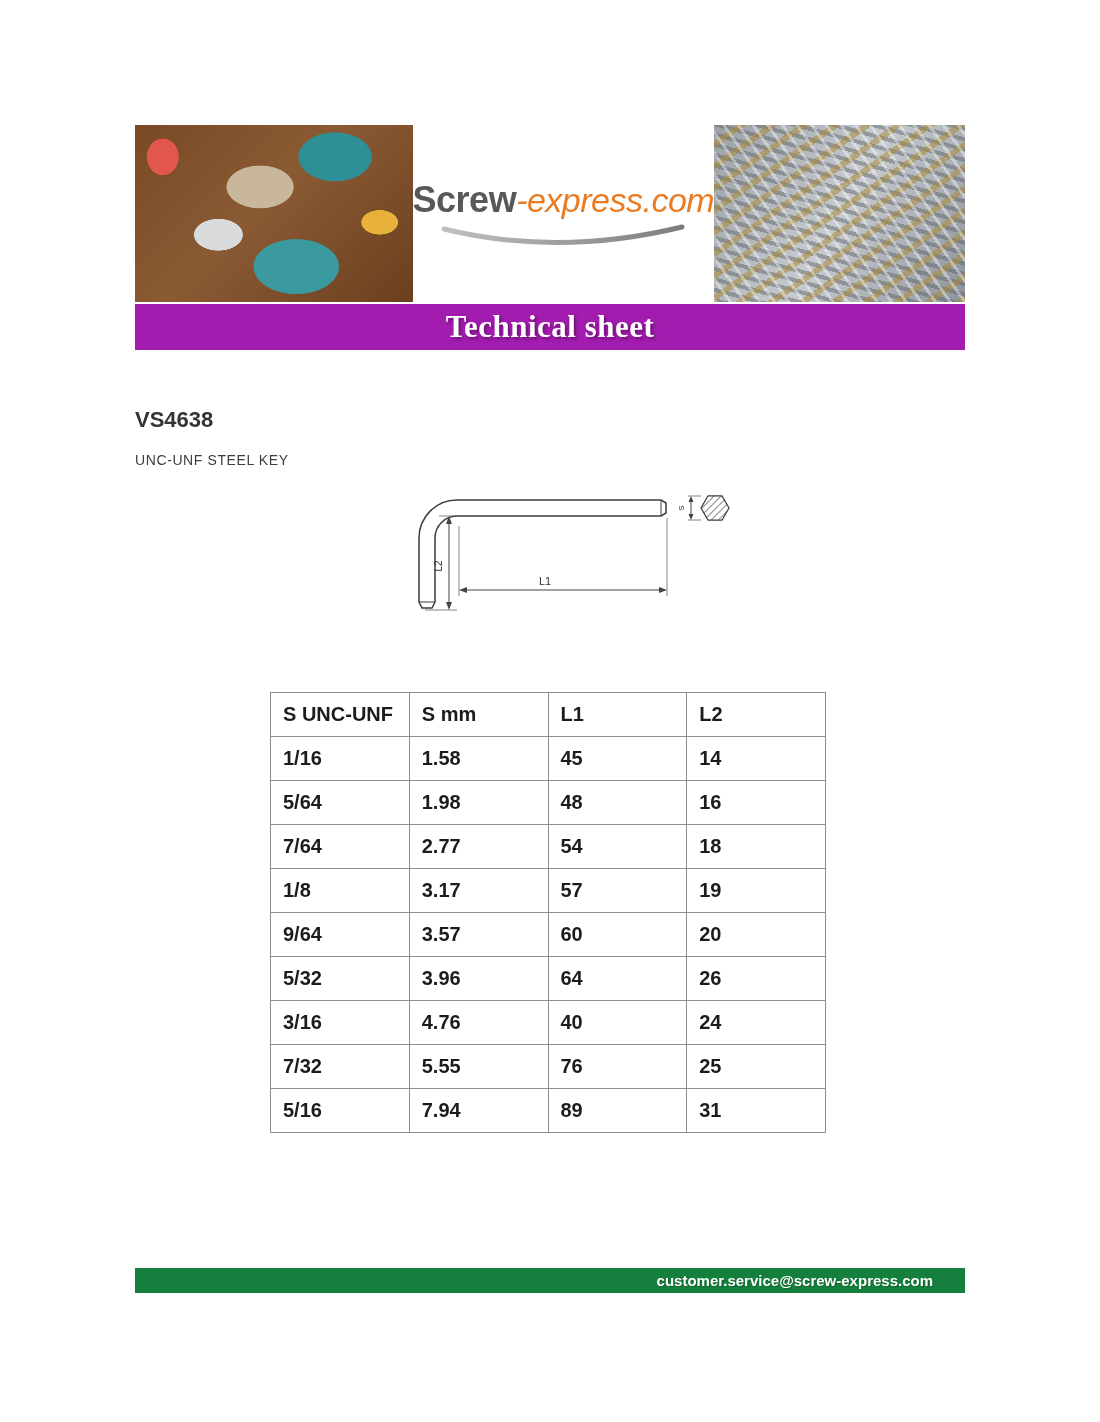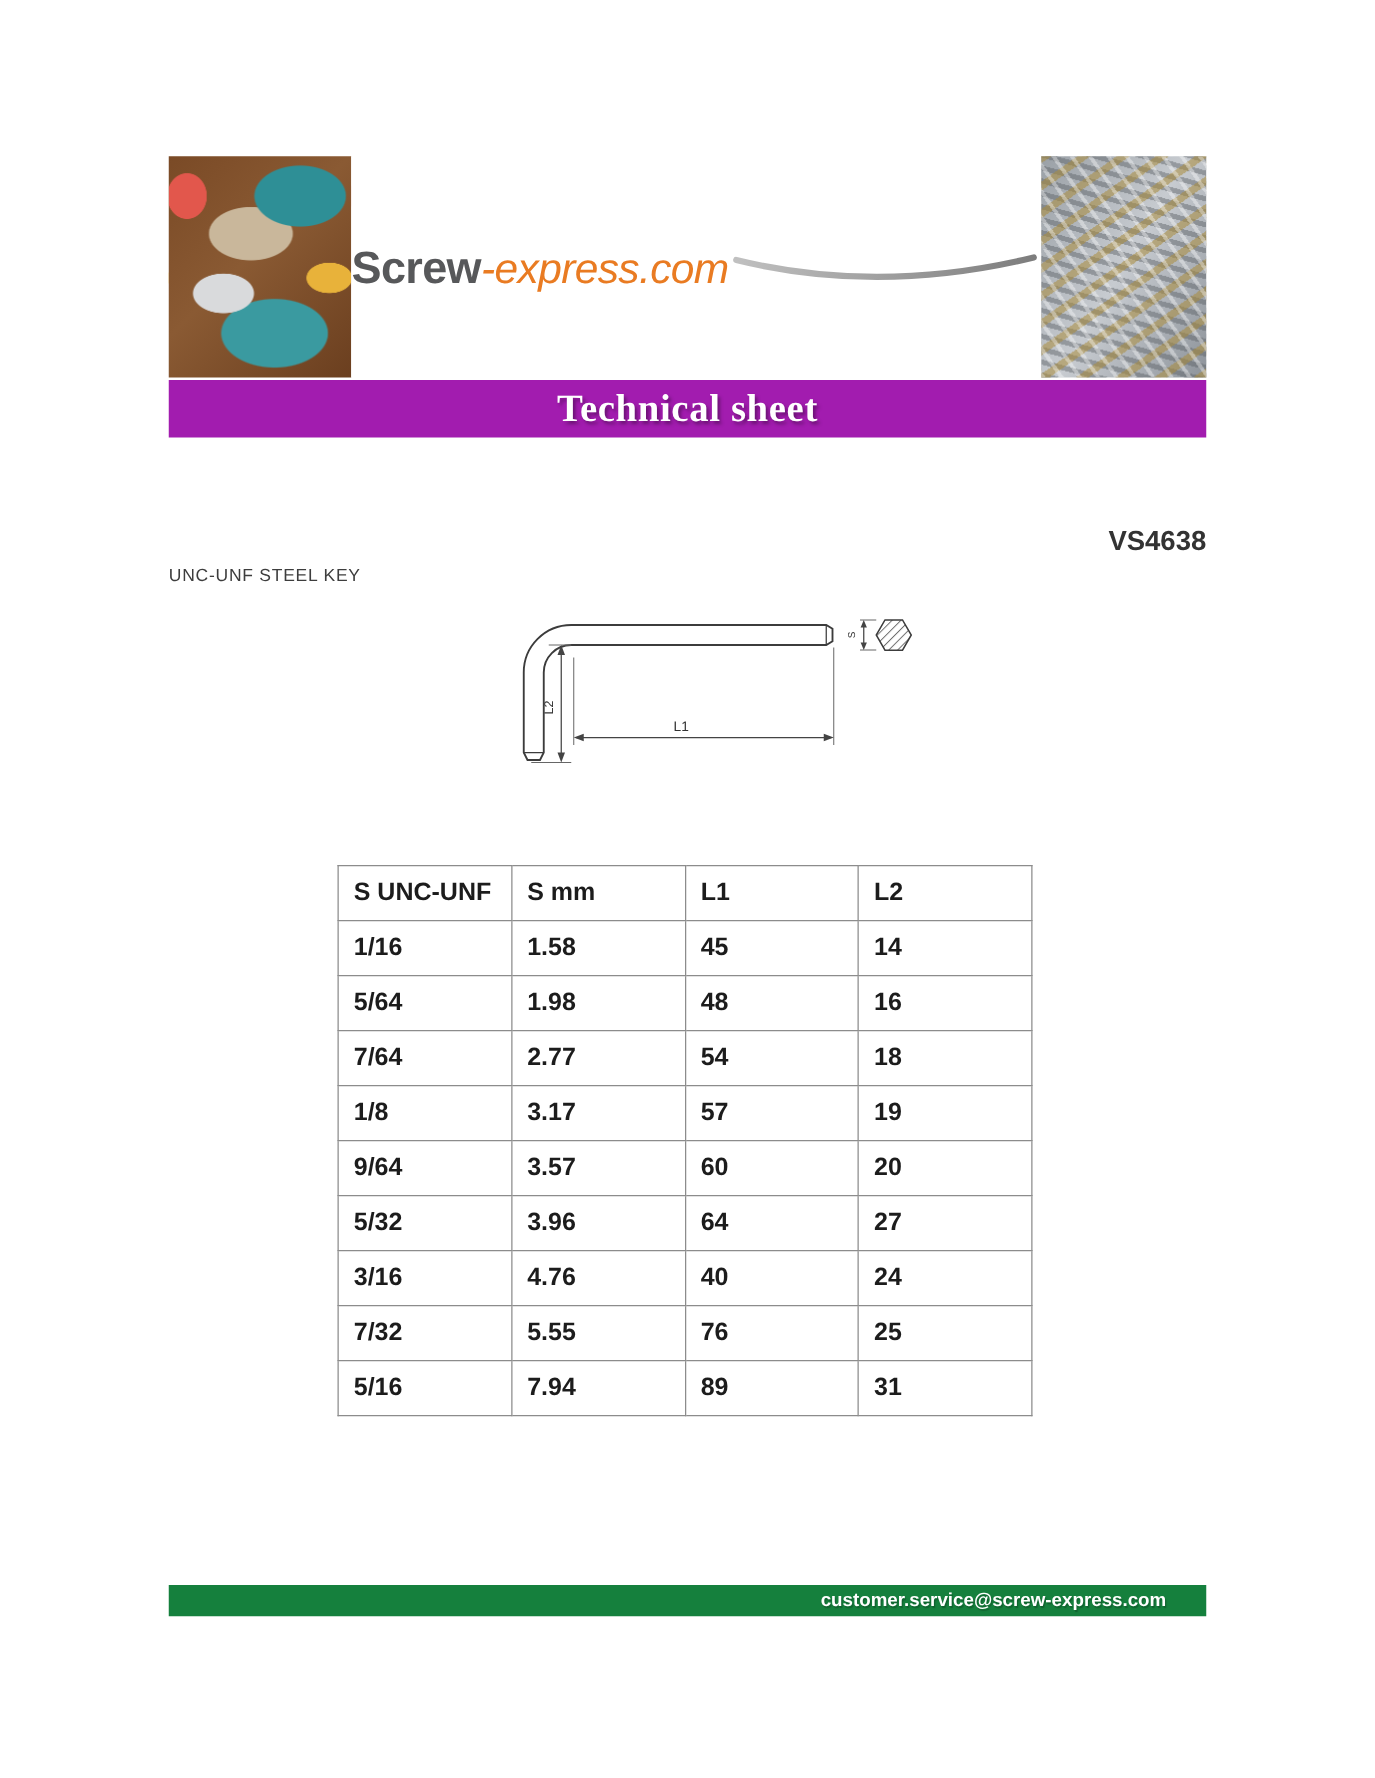--- a/index.html
+++ b/index.html
@@ -31,42 +31,42 @@
   .photo-right {
     width: 253px;
     background:
       repeating-linear-gradient(55deg, rgba(255,255,255,.38) 0 3px, transparent 3px 12px),
       repeating-linear-gradient(-35deg, rgba(170,140,60,.55) 0 6px, transparent 6px 18px),
       repeating-linear-gradient(15deg, rgba(90,95,100,.45) 0 4px, transparent 4px 10px),
       linear-gradient(120deg, #9aa0a6 0%, #c7cbd0 50%, #8d939a 100%);
   }
   .logo-area {
     flex: 1; background: #fff;
-    display: flex; flex-direction: row; align-items: center; justify-content: center;
+    display: flex; flex-direction: column; align-items: center; justify-content: center;
   }
   .logo-line { white-space: nowrap; }
   .logo-screw { font-weight: 700; font-size: 36px; color: #57585a; letter-spacing: -0.5px; }
   .logo-express { font-style: italic; font-weight: 500; font-size: 34px; color: #e97b22; letter-spacing: -0.5px; }
   .swoosh { margin-top: 2px; }
 
   
   .title-bar {
     position: absolute; left: 135px; top: 304px;
     width: 830px; height: 46px; background: #a21caf;
     text-align: center; line-height: 46px; font-family: Liberation Serif, serif;
   }
   .title-bar span {
     color: #ffffff; font-weight: 700; font-size: 31px; letter-spacing: 0.5px;
     text-shadow: 2px 2px 3px rgba(0,0,0,0.35);
   }
 
   
   .product-code {
-    position: absolute; left: 135px; top: 420px; width: 830px;
-    text-align: right; font-size: 22px; font-weight: 700; color: #333;
+    position: absolute; left: 135px; top: 407px; width: 830px;
+    text-align: left; font-size: 22px; font-weight: 700; color: #333;
   }
   .product-name {
     position: absolute; left: 135px; top: 452px; width: 830px;
     text-align: left; font-size: 14px; font-weight: 400; color: #3d3d3d; letter-spacing: 0.6px;
   }
 
   
   .diagram { position: absolute; left: 395px; top: 482px; width: 360px; height: 150px; }
 
   
@@ -198,21 +198,21 @@
         <tr>
           <td>9/64</td>
           <td>3.57</td>
           <td>60</td>
           <td>20</td>
         </tr>
         <tr>
           <td>5/32</td>
           <td>3.96</td>
           <td>64</td>
-          <td>27</td>
+          <td>26</td>
         </tr>
         <tr>
           <td>3/16</td>
           <td>4.76</td>
           <td>40</td>
           <td>24</td>
         </tr>
         <tr>
           <td>7/32</td>
           <td>5.55</td>

